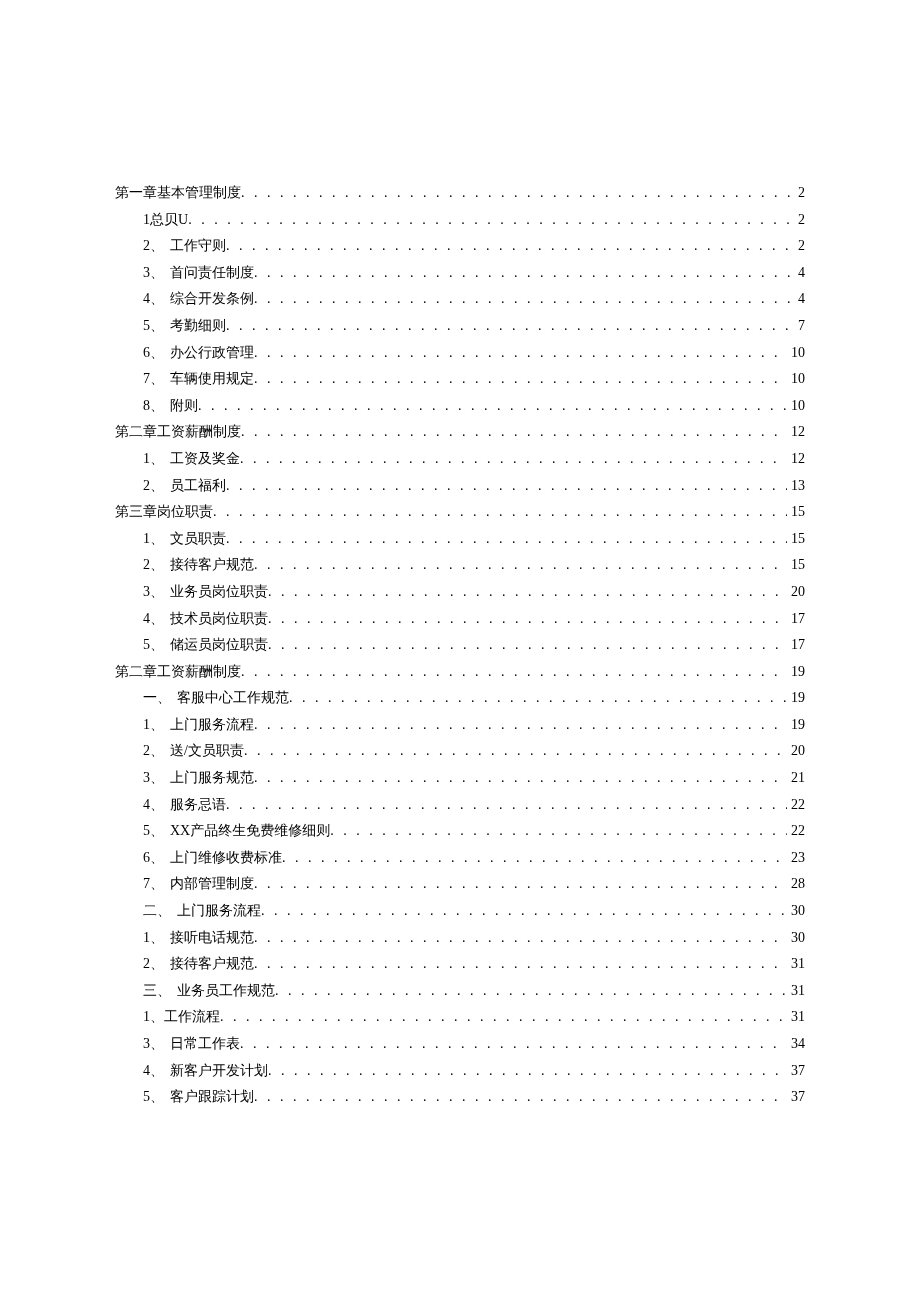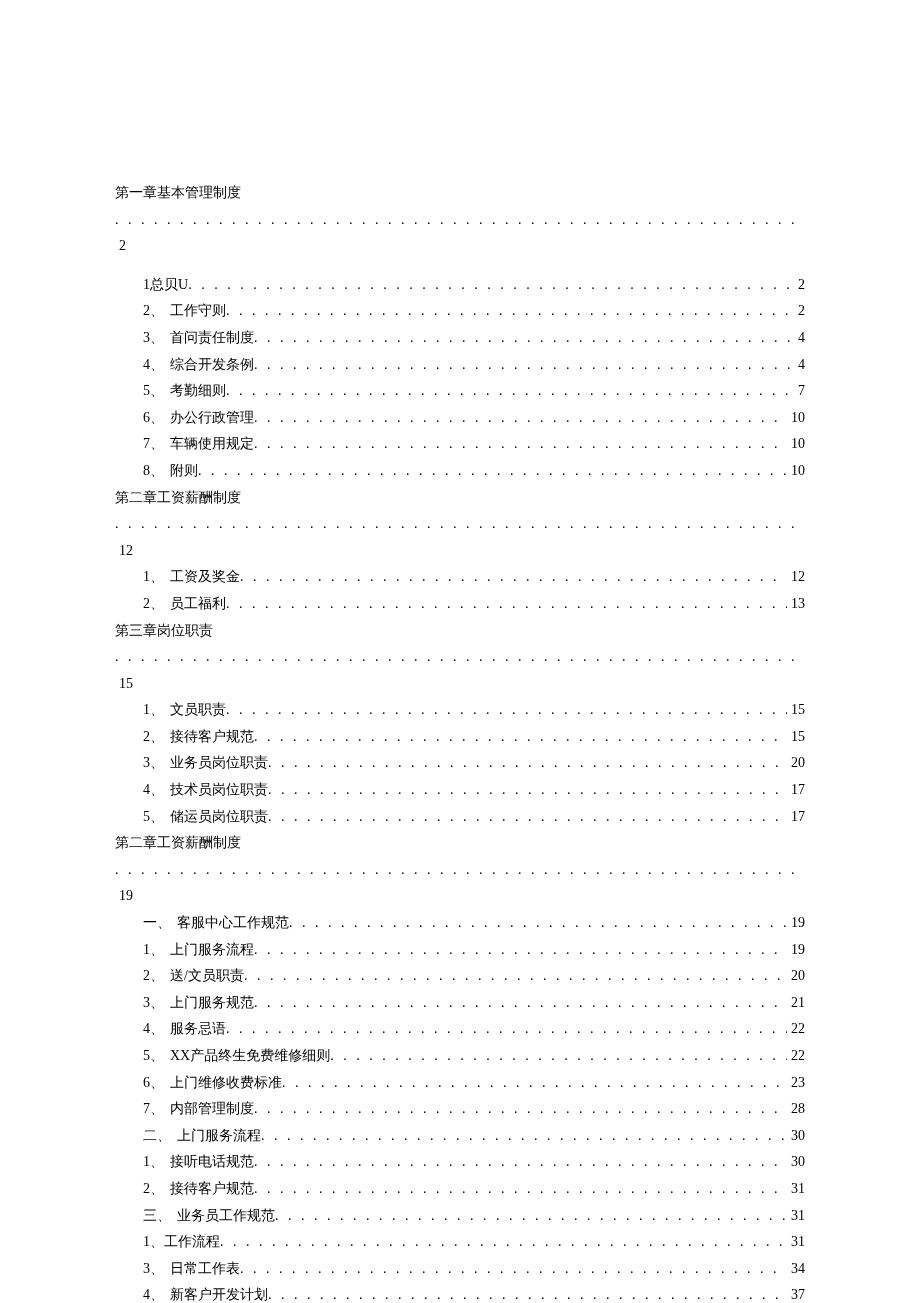--- a/index.html
+++ b/index.html
@@ -10,22 +10,22 @@
     color: #000;
     padding: 180px 115px 0 115px;
   }
   .toc-line {
     display: flex;
     align-items: baseline;
     white-space: nowrap;
     line-height: 1.9;
     overflow: hidden;
   }
-  .indent-0 { padding-left: 0; flex-direction: column; }
-  .indent-1 { padding-left: 28px; margin-top: 12px; }
+  .indent-0 { padding-left: 0; }
+  .indent-1 { padding-left: 28px; }
   .indent-2 { padding-left: 28px; }
   .label { flex: 0 0 auto; }
   .num-prefix { flex: 0 0 auto; margin-right: 6px; }
   .dots {
     flex: 1 1 auto;
     overflow: hidden;
     letter-spacing: 3px;
     color: #000;
   }
   .dots::after {

